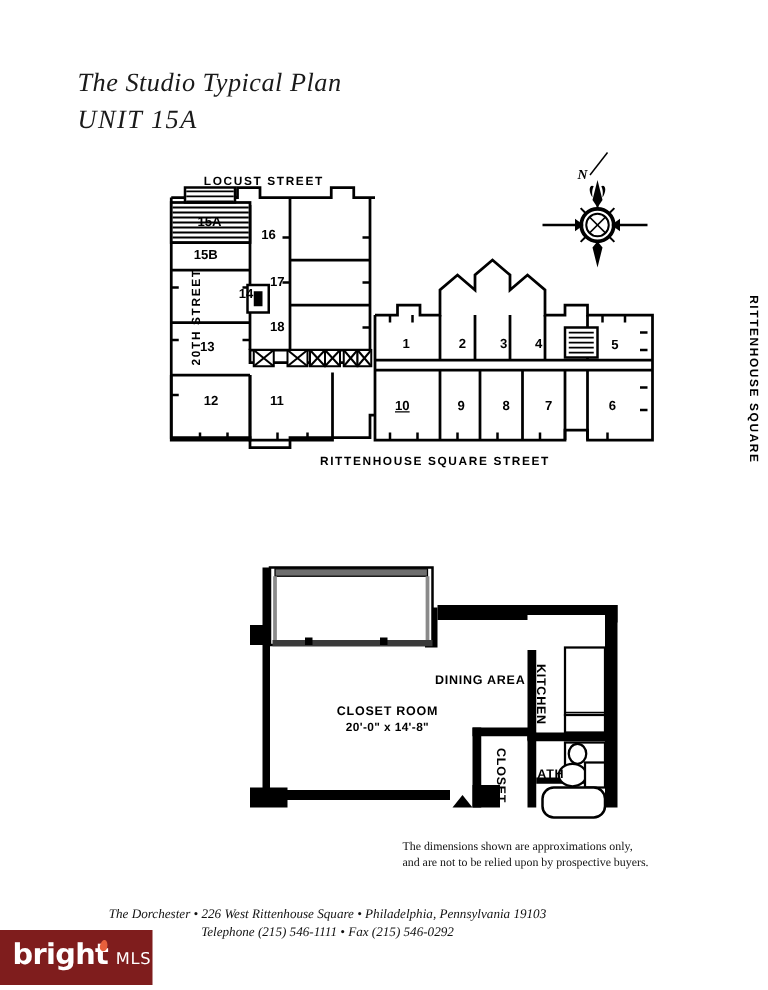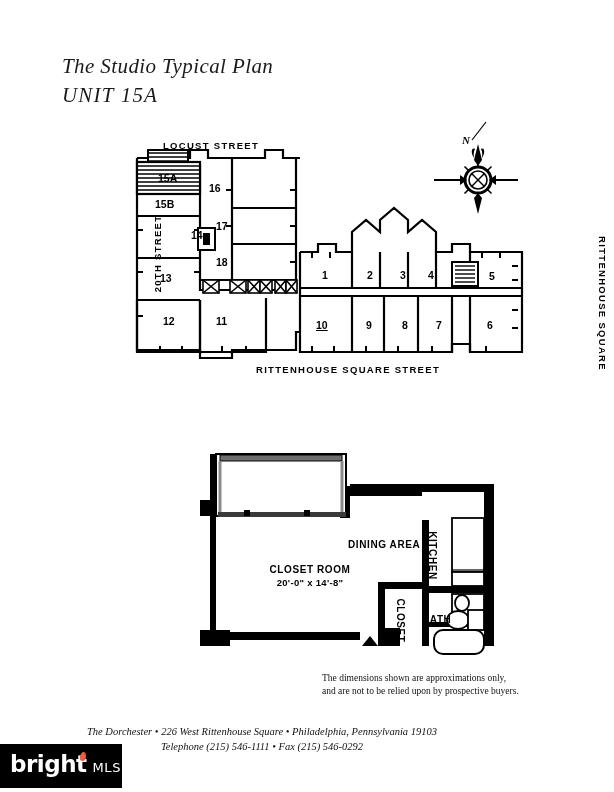--- a/index.html
+++ b/index.html
@@ -137,21 +137,21 @@
     color: #111;
   }
 
   
   #watermark {
     position: absolute;
     left: 0px;
     top: 744px;
     width: 122px;
     height: 44px;
-    background: #000000;
+    background: #7f1d1d;
   }
   #wm-inner {
     position: absolute;
     left: 10px;
     top: 7px;
     display: flex;
     align-items: baseline;
   }
   #wm-bright {
     position: relative;

